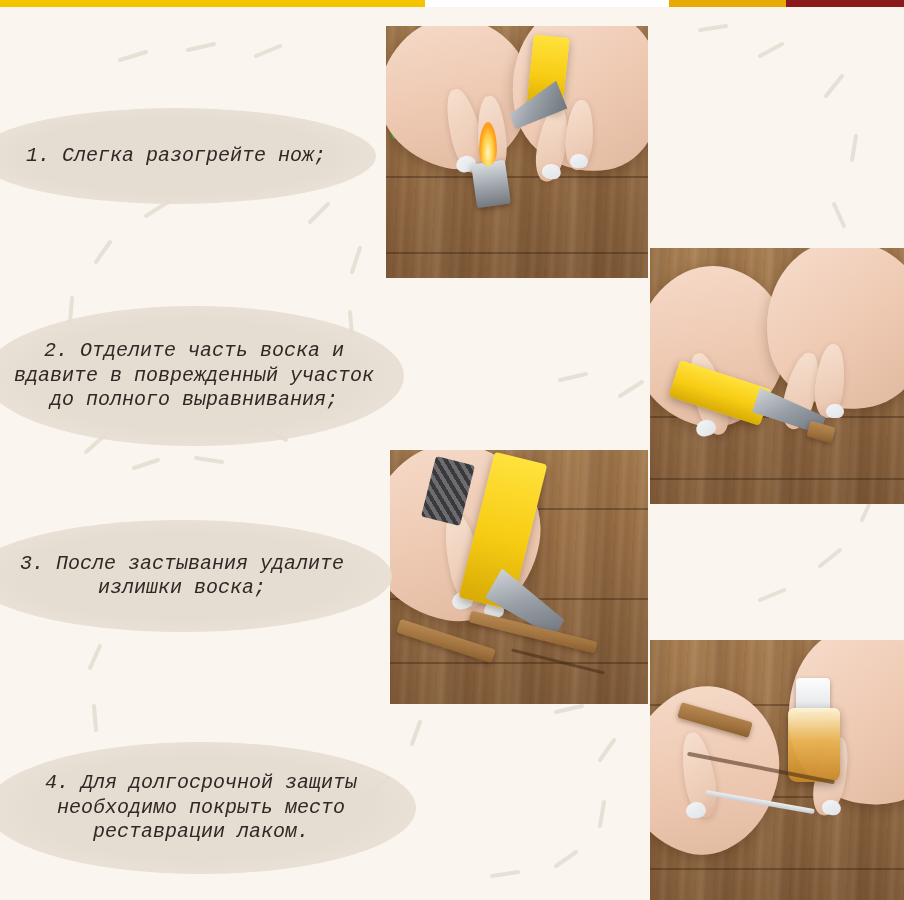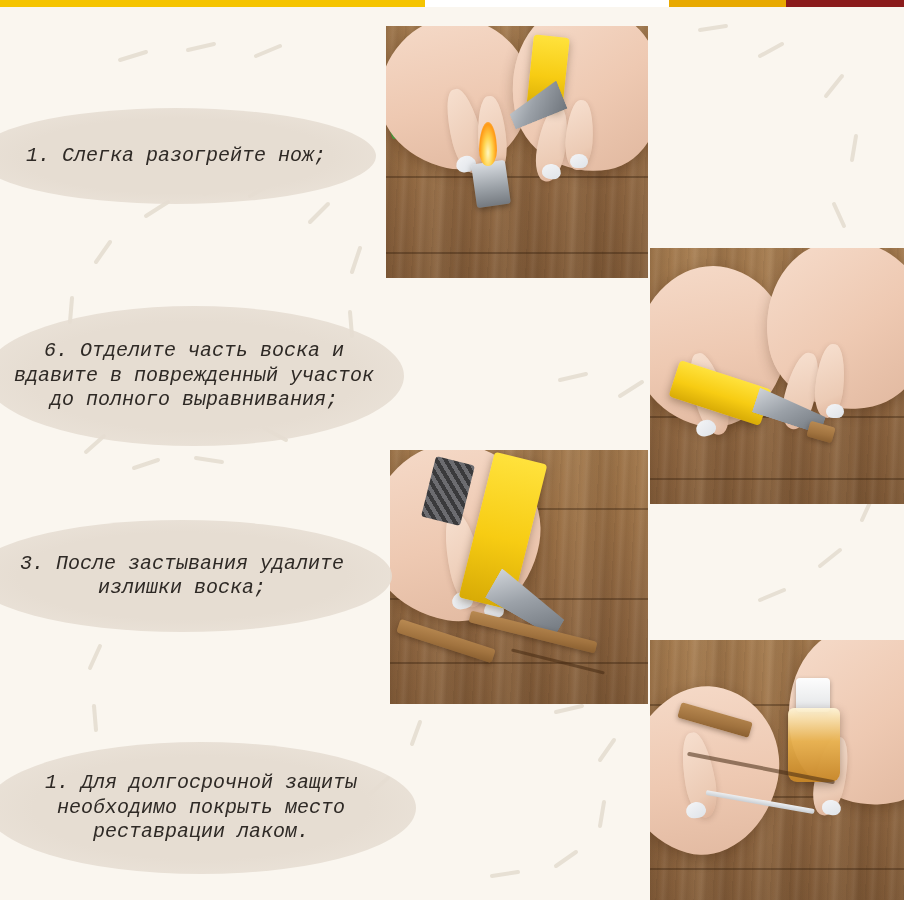--- a/index.html
+++ b/index.html
@@ -341,22 +341,22 @@
     <div class="bottle" style="left:138px;top:68px;width:52px;height:74px;"></div>
 
     <div class="wax-stick" style="left:28px;top:72px;width:74px;height:16px;transform:rotate(16deg);"></div>
     <div class="scratch" style="left:36px;top:126px;width:150px;height:4px;transform:rotate(11deg);"></div>
   </div>
 
   <div class="caption" id="caption-1">
     <span>1. Слегка разогрейте нож;</span>
   </div>
   <div class="caption" id="caption-2">
-    <span>6. Отделите часть воска и вдавите в поврежденный участок до полного выравнивания;</span>
+    <span>2. Отделите часть воска и вдавите в поврежденный участок до полного выравнивания;</span>
   </div>
   <div class="caption" id="caption-3">
     <span>3. После застывания удалите излишки воска;</span>
   </div>
   <div class="caption" id="caption-4">
-    <span>1. Для долгосрочной защиты необходимо покрыть место реставрации лаком.</span>
+    <span>4. Для долгосрочной защиты необходимо покрыть место реставрации лаком.</span>
   </div>
 
 </div>
 
 </body></html>

